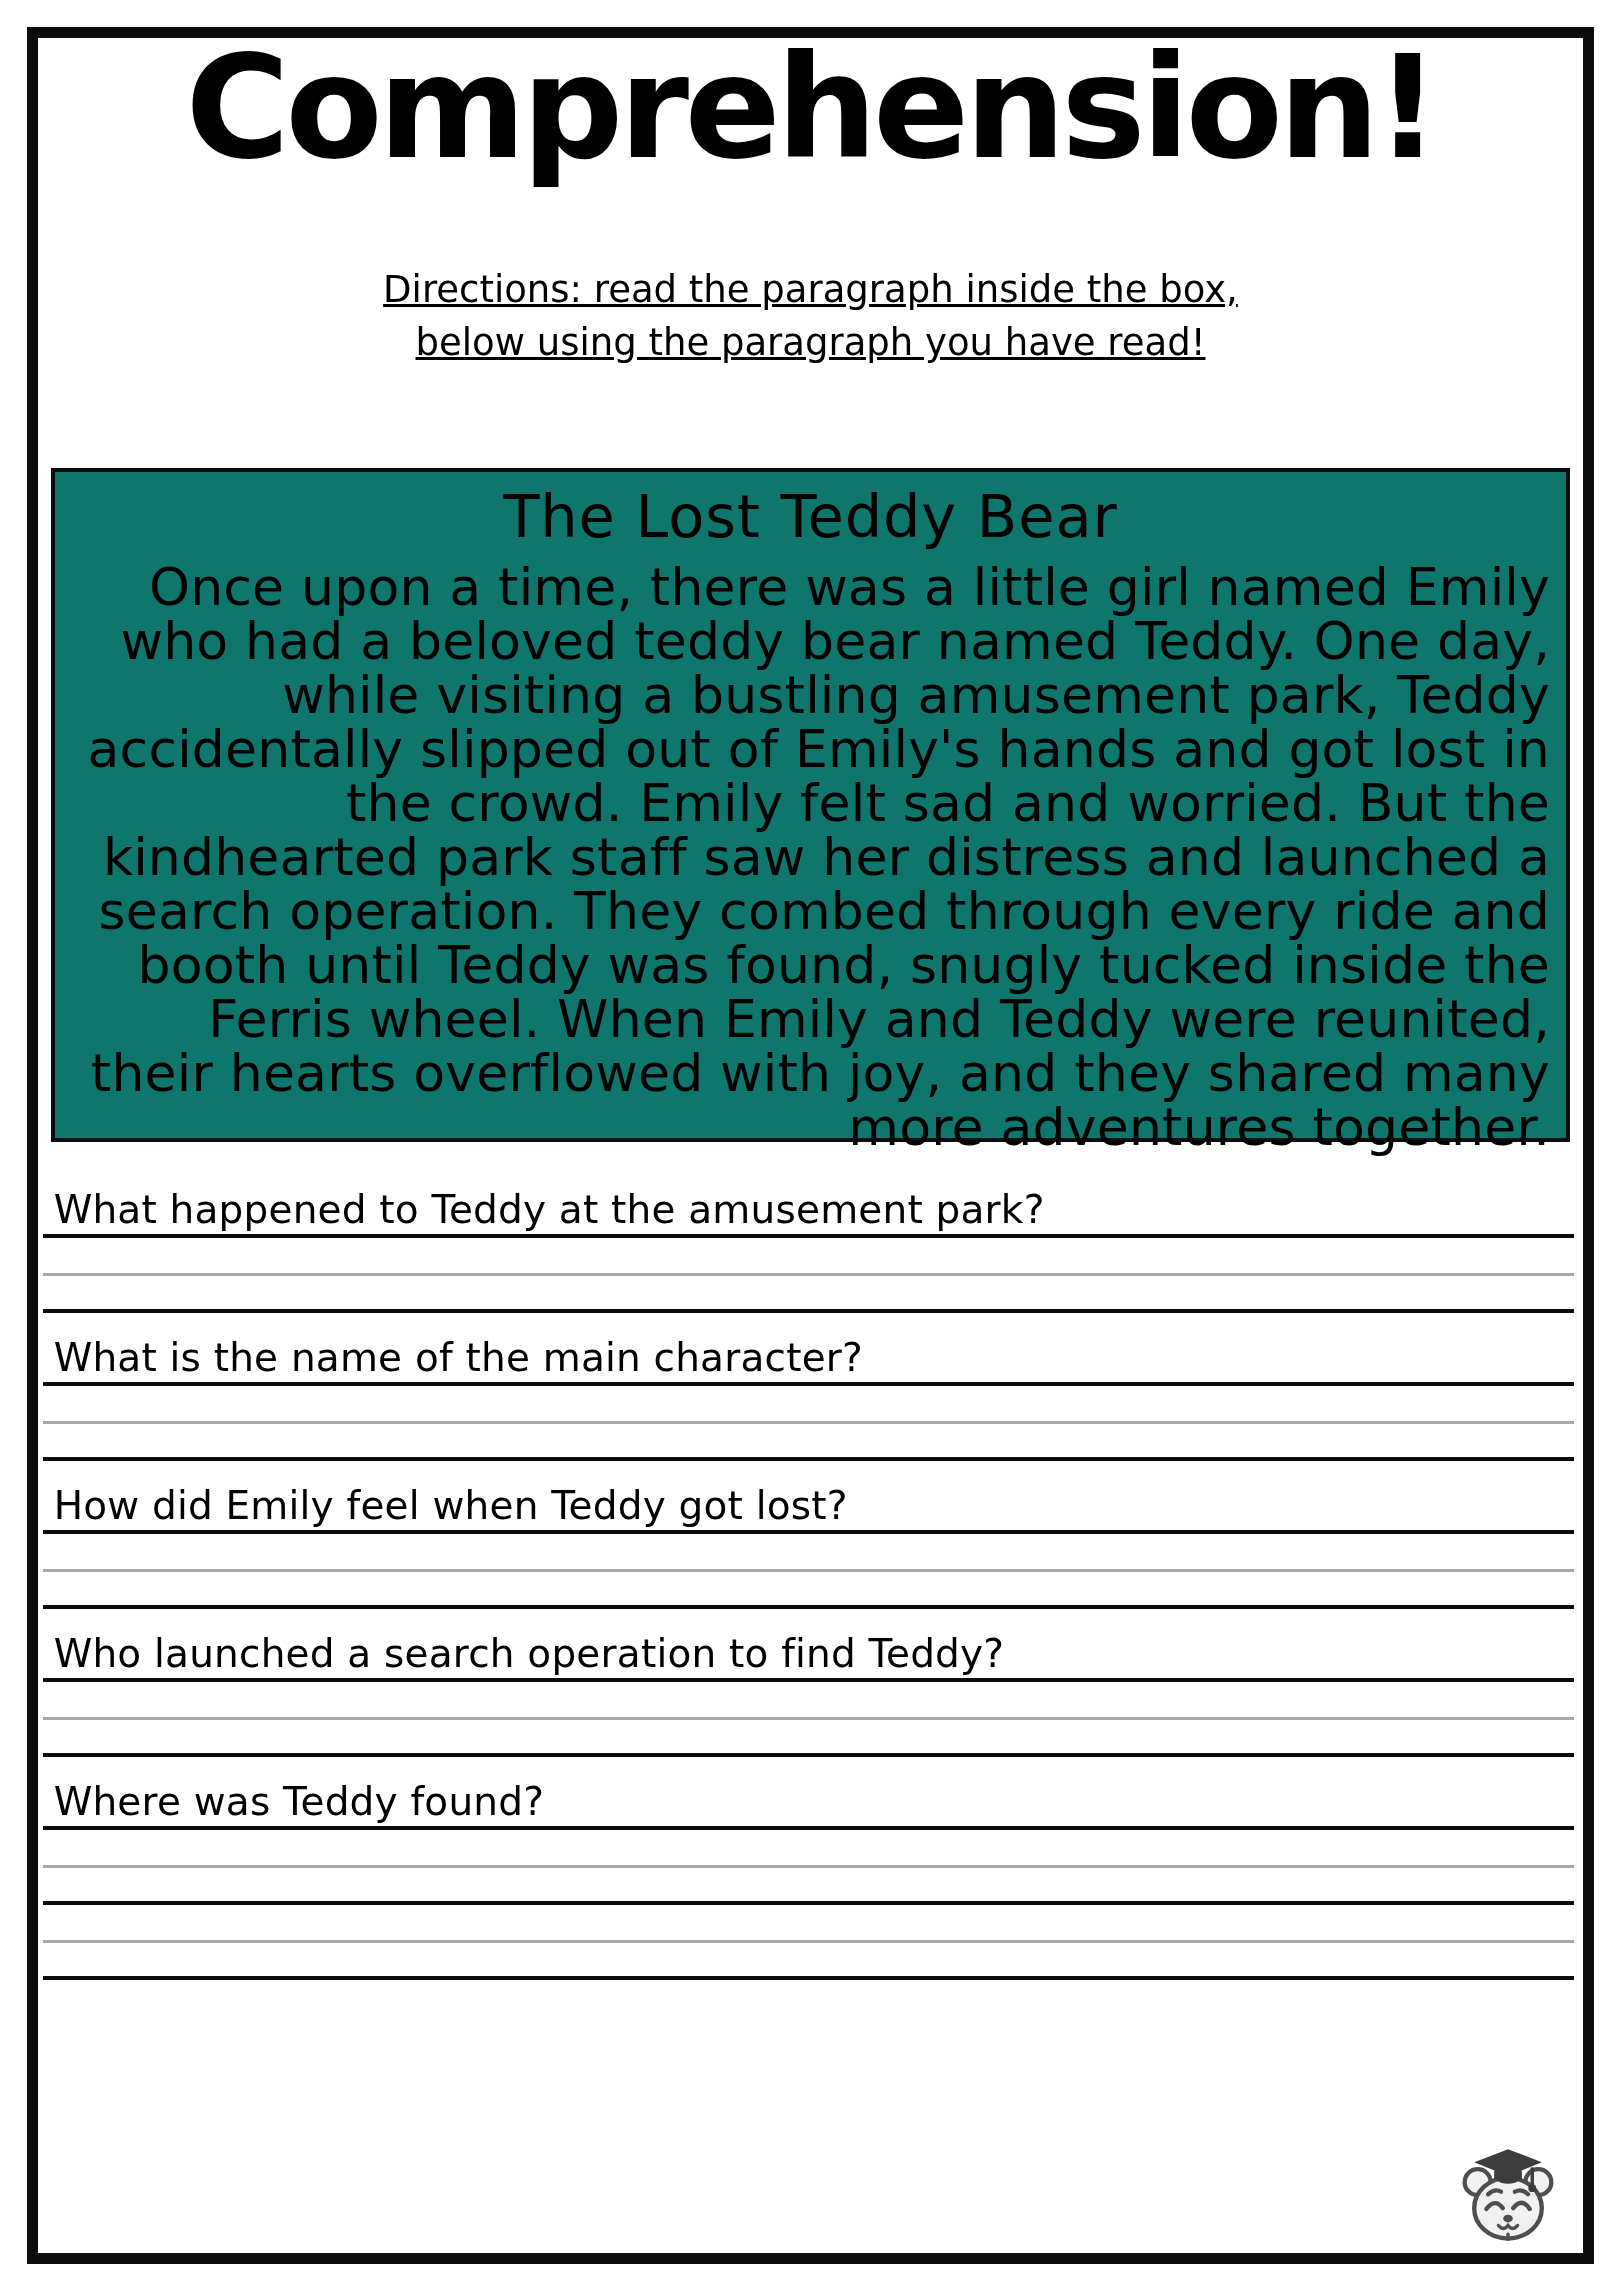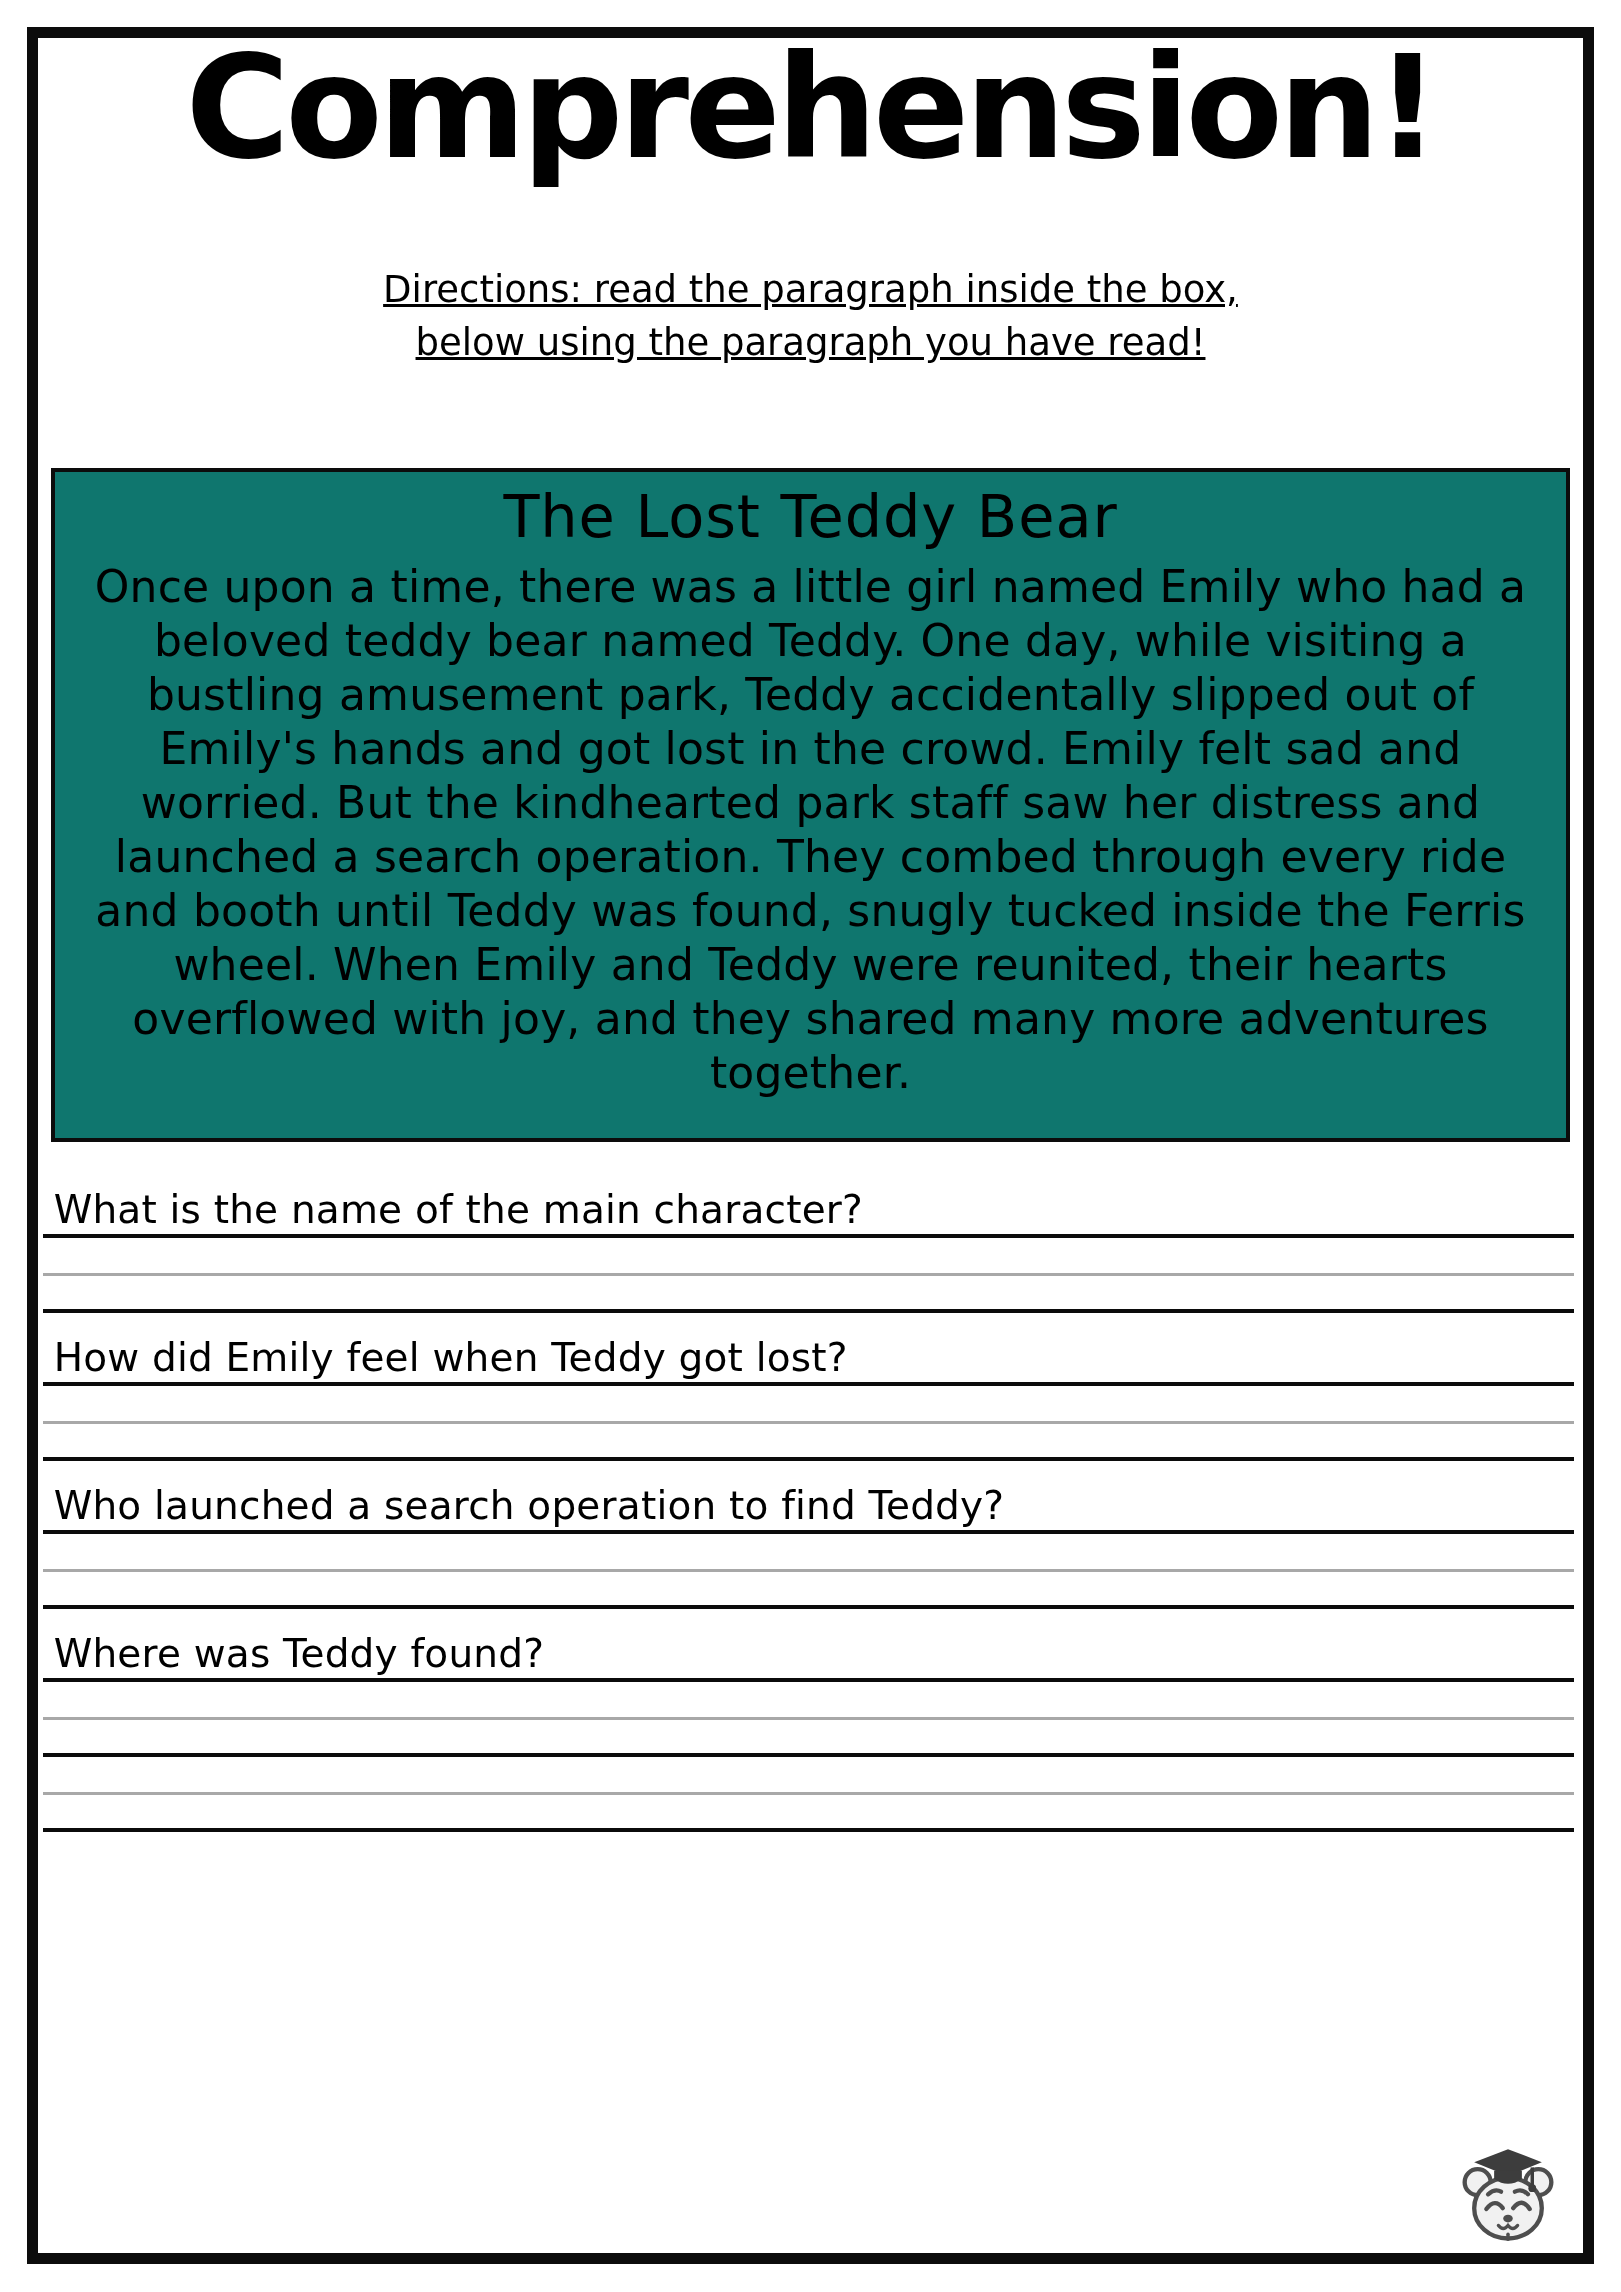--- a/index.html
+++ b/index.html
@@ -22,22 +22,22 @@
   }
   .story-box {
     position:absolute; left:51px; top:468px; width:1519px; height:674px;
     border:4.5px solid #0c0c0c; padding:7.2px 16px 0 16px; background:#0f766e;
   }
   .story-title {
     text-align:center; font-size:59px; font-weight:normal; letter-spacing:0.9px;
     line-height:75px;
   }
   .story-text {
-    font-size:44px; line-height:54px; letter-spacing:0.2px; margin-top:5.4px;
-    text-align:center;
+    font-size:52px; line-height:54px; letter-spacing:0.2px; margin-top:5.4px;
+    text-align:right;
   }
   .questions { position:absolute; left:43px; top:1182px; width:1531px; }
   .q-block { margin-bottom:17px; }
   .q-text {
     font-size:39px; line-height:56px; height:56px; overflow:visible;
     border-bottom:4.5px solid #0b0b0b; padding-left:10.7px; letter-spacing:0.2px;
     white-space:nowrap;
   }
   .line-gray { height:0; border-top:3.6px solid #a8a8a8; margin-top:35px; }
   .line-black { height:0; border-top:4.5px solid #0b0b0b; margin-top:33px; }
@@ -56,20 +56,25 @@
   <div>below using the paragraph you have read!</div>
 </div>
 
 <div class="story-box">
   <h2 class="story-title">The Lost Teddy Bear</h2>
   <p class="story-text">Once upon a time, there was a little girl named Emily who had a beloved teddy bear named Teddy. One day, while visiting a bustling amusement park, Teddy accidentally slipped out of Emily's hands and got lost in the crowd. Emily felt sad and worried. But the kindhearted park staff saw her distress and launched a search operation. They combed through every ride and booth until Teddy was found, snugly tucked inside the Ferris wheel. When Emily and Teddy were reunited, their hearts overflowed with joy, and they shared many more adventures together.</p>
 </div>
 
 <div class="questions">
 
+  <div class="q-block">
+    <div class="q-text">What happened to Teddy at the amusement park?</div>
+    <div class="line-gray"></div>
+    <div class="line-black"></div>
+  </div>
 
   <div class="q-block">
     <div class="q-text">What is the name of the main character?</div>
     <div class="line-gray"></div>
     <div class="line-black"></div>
   </div>
 
   <div class="q-block">
     <div class="q-text">How did Emily feel when Teddy got lost?</div>
     <div class="line-gray"></div>

